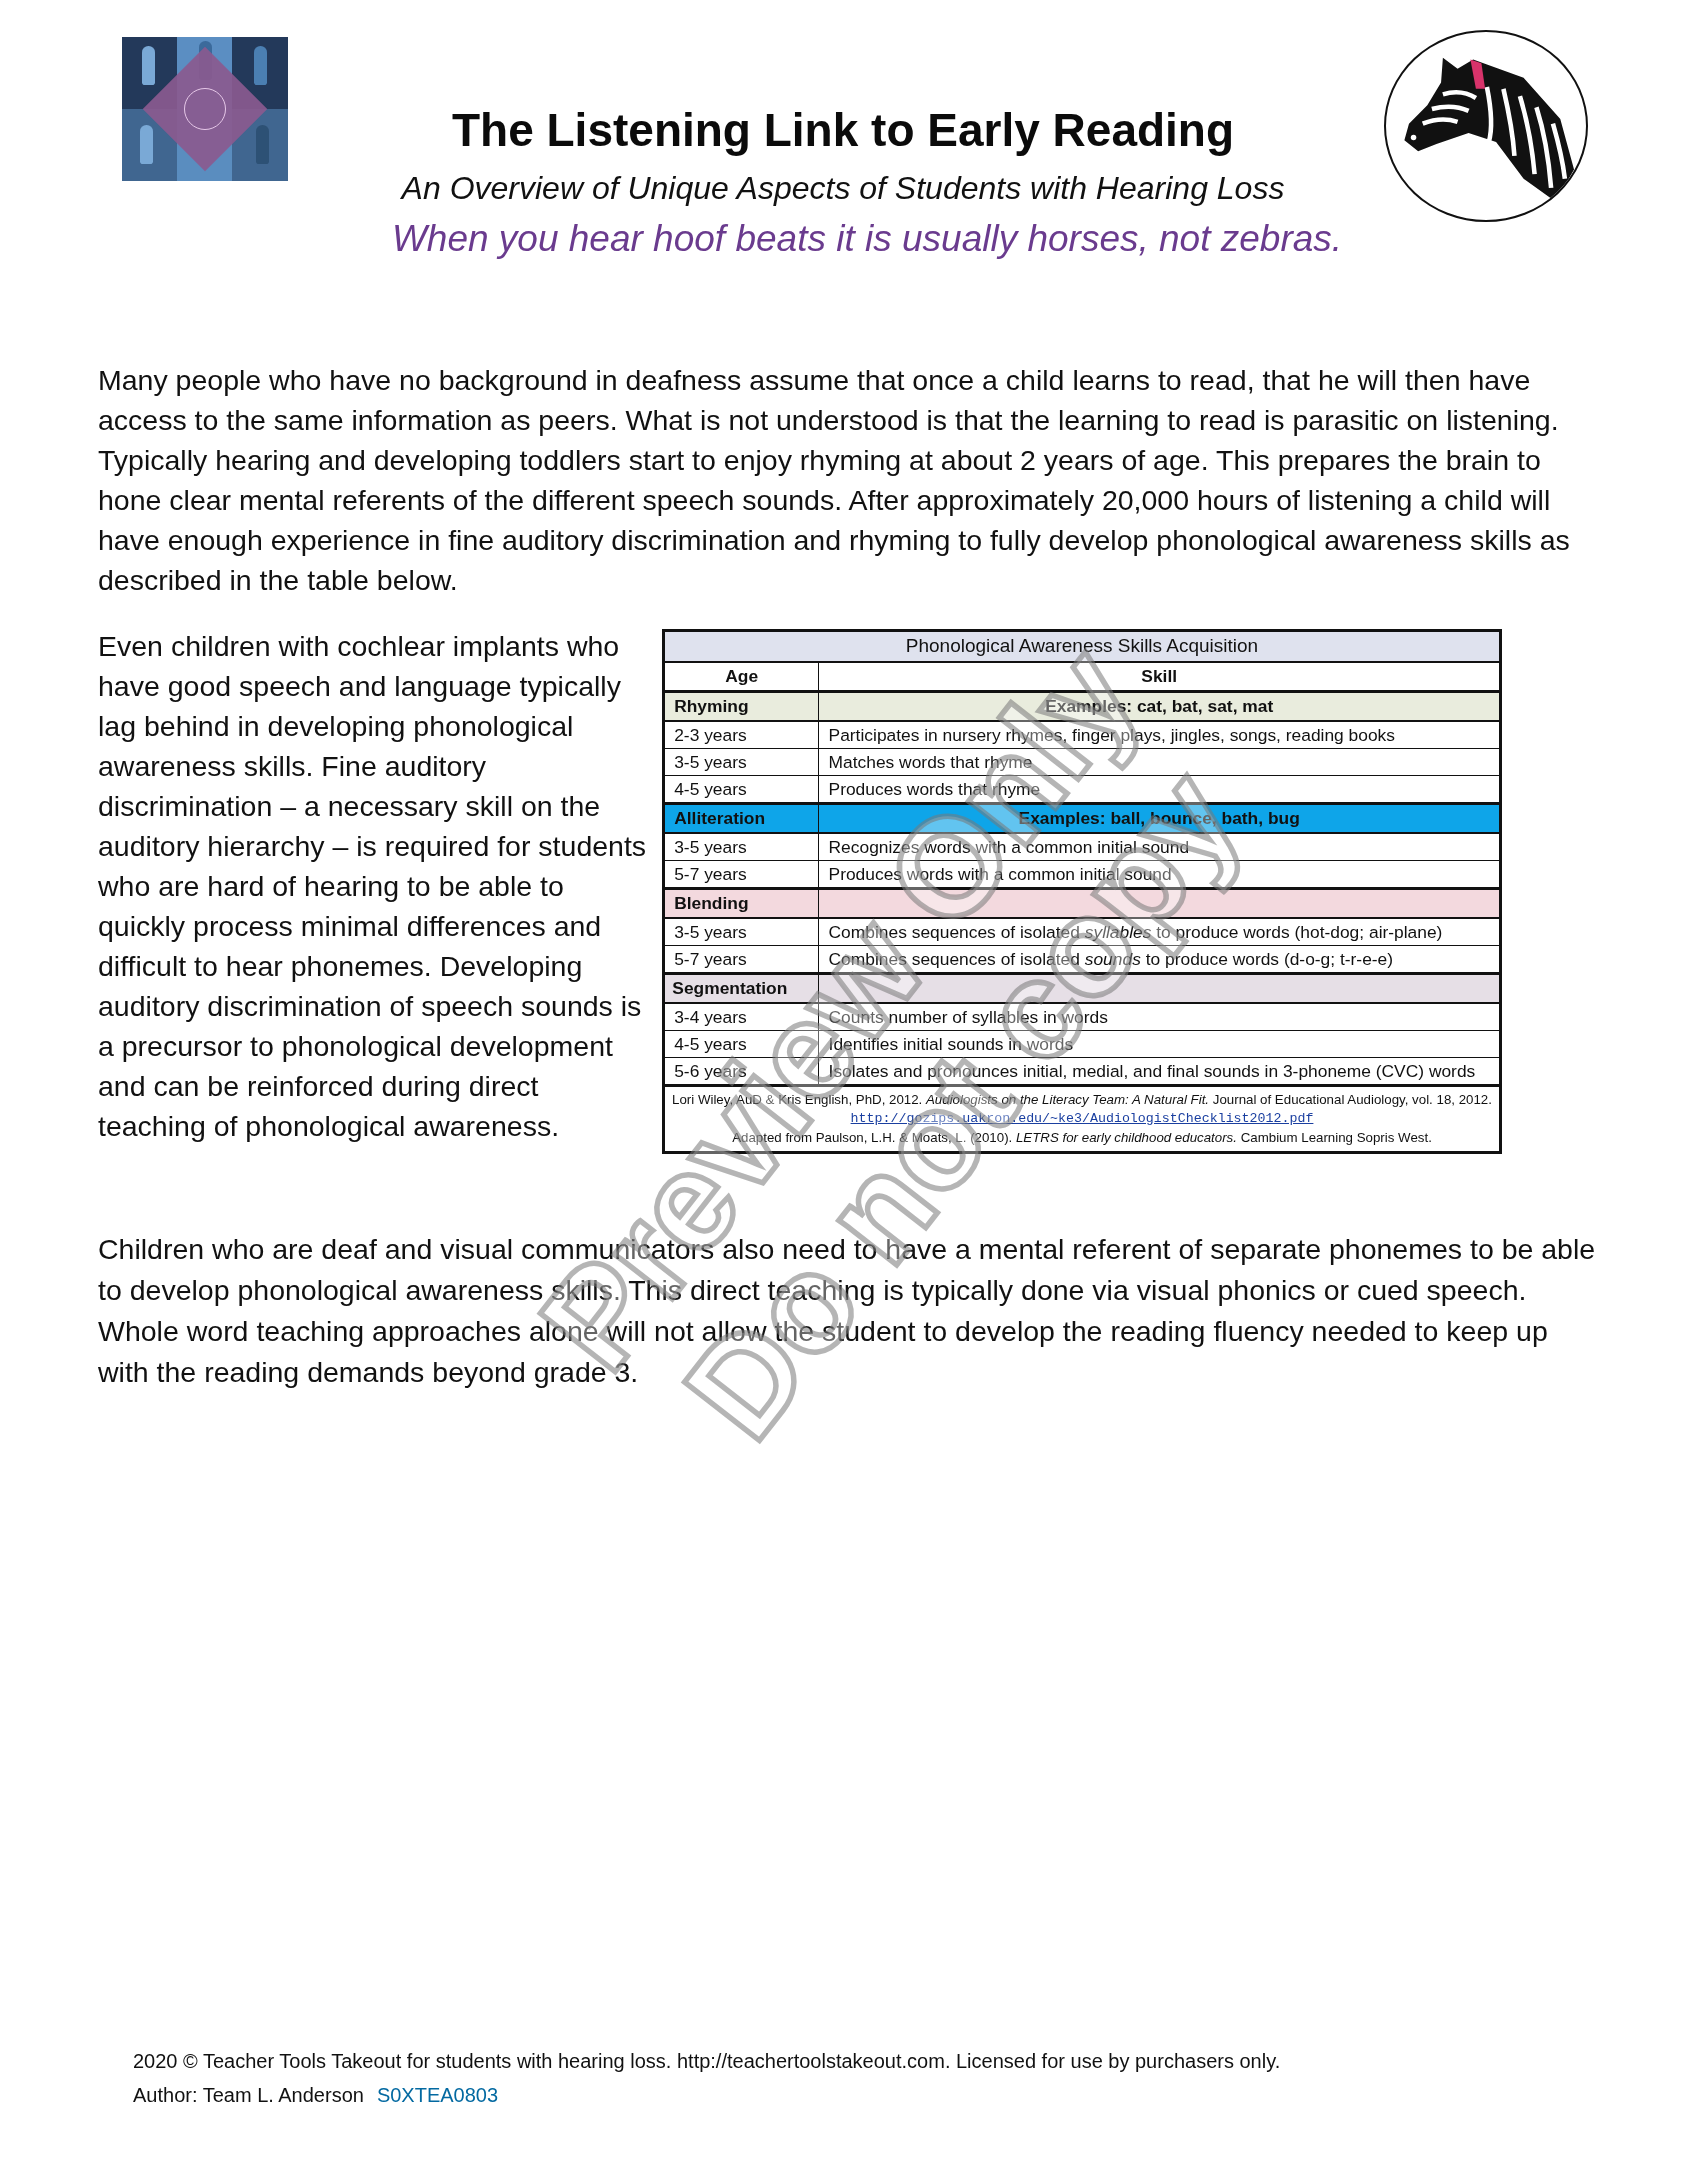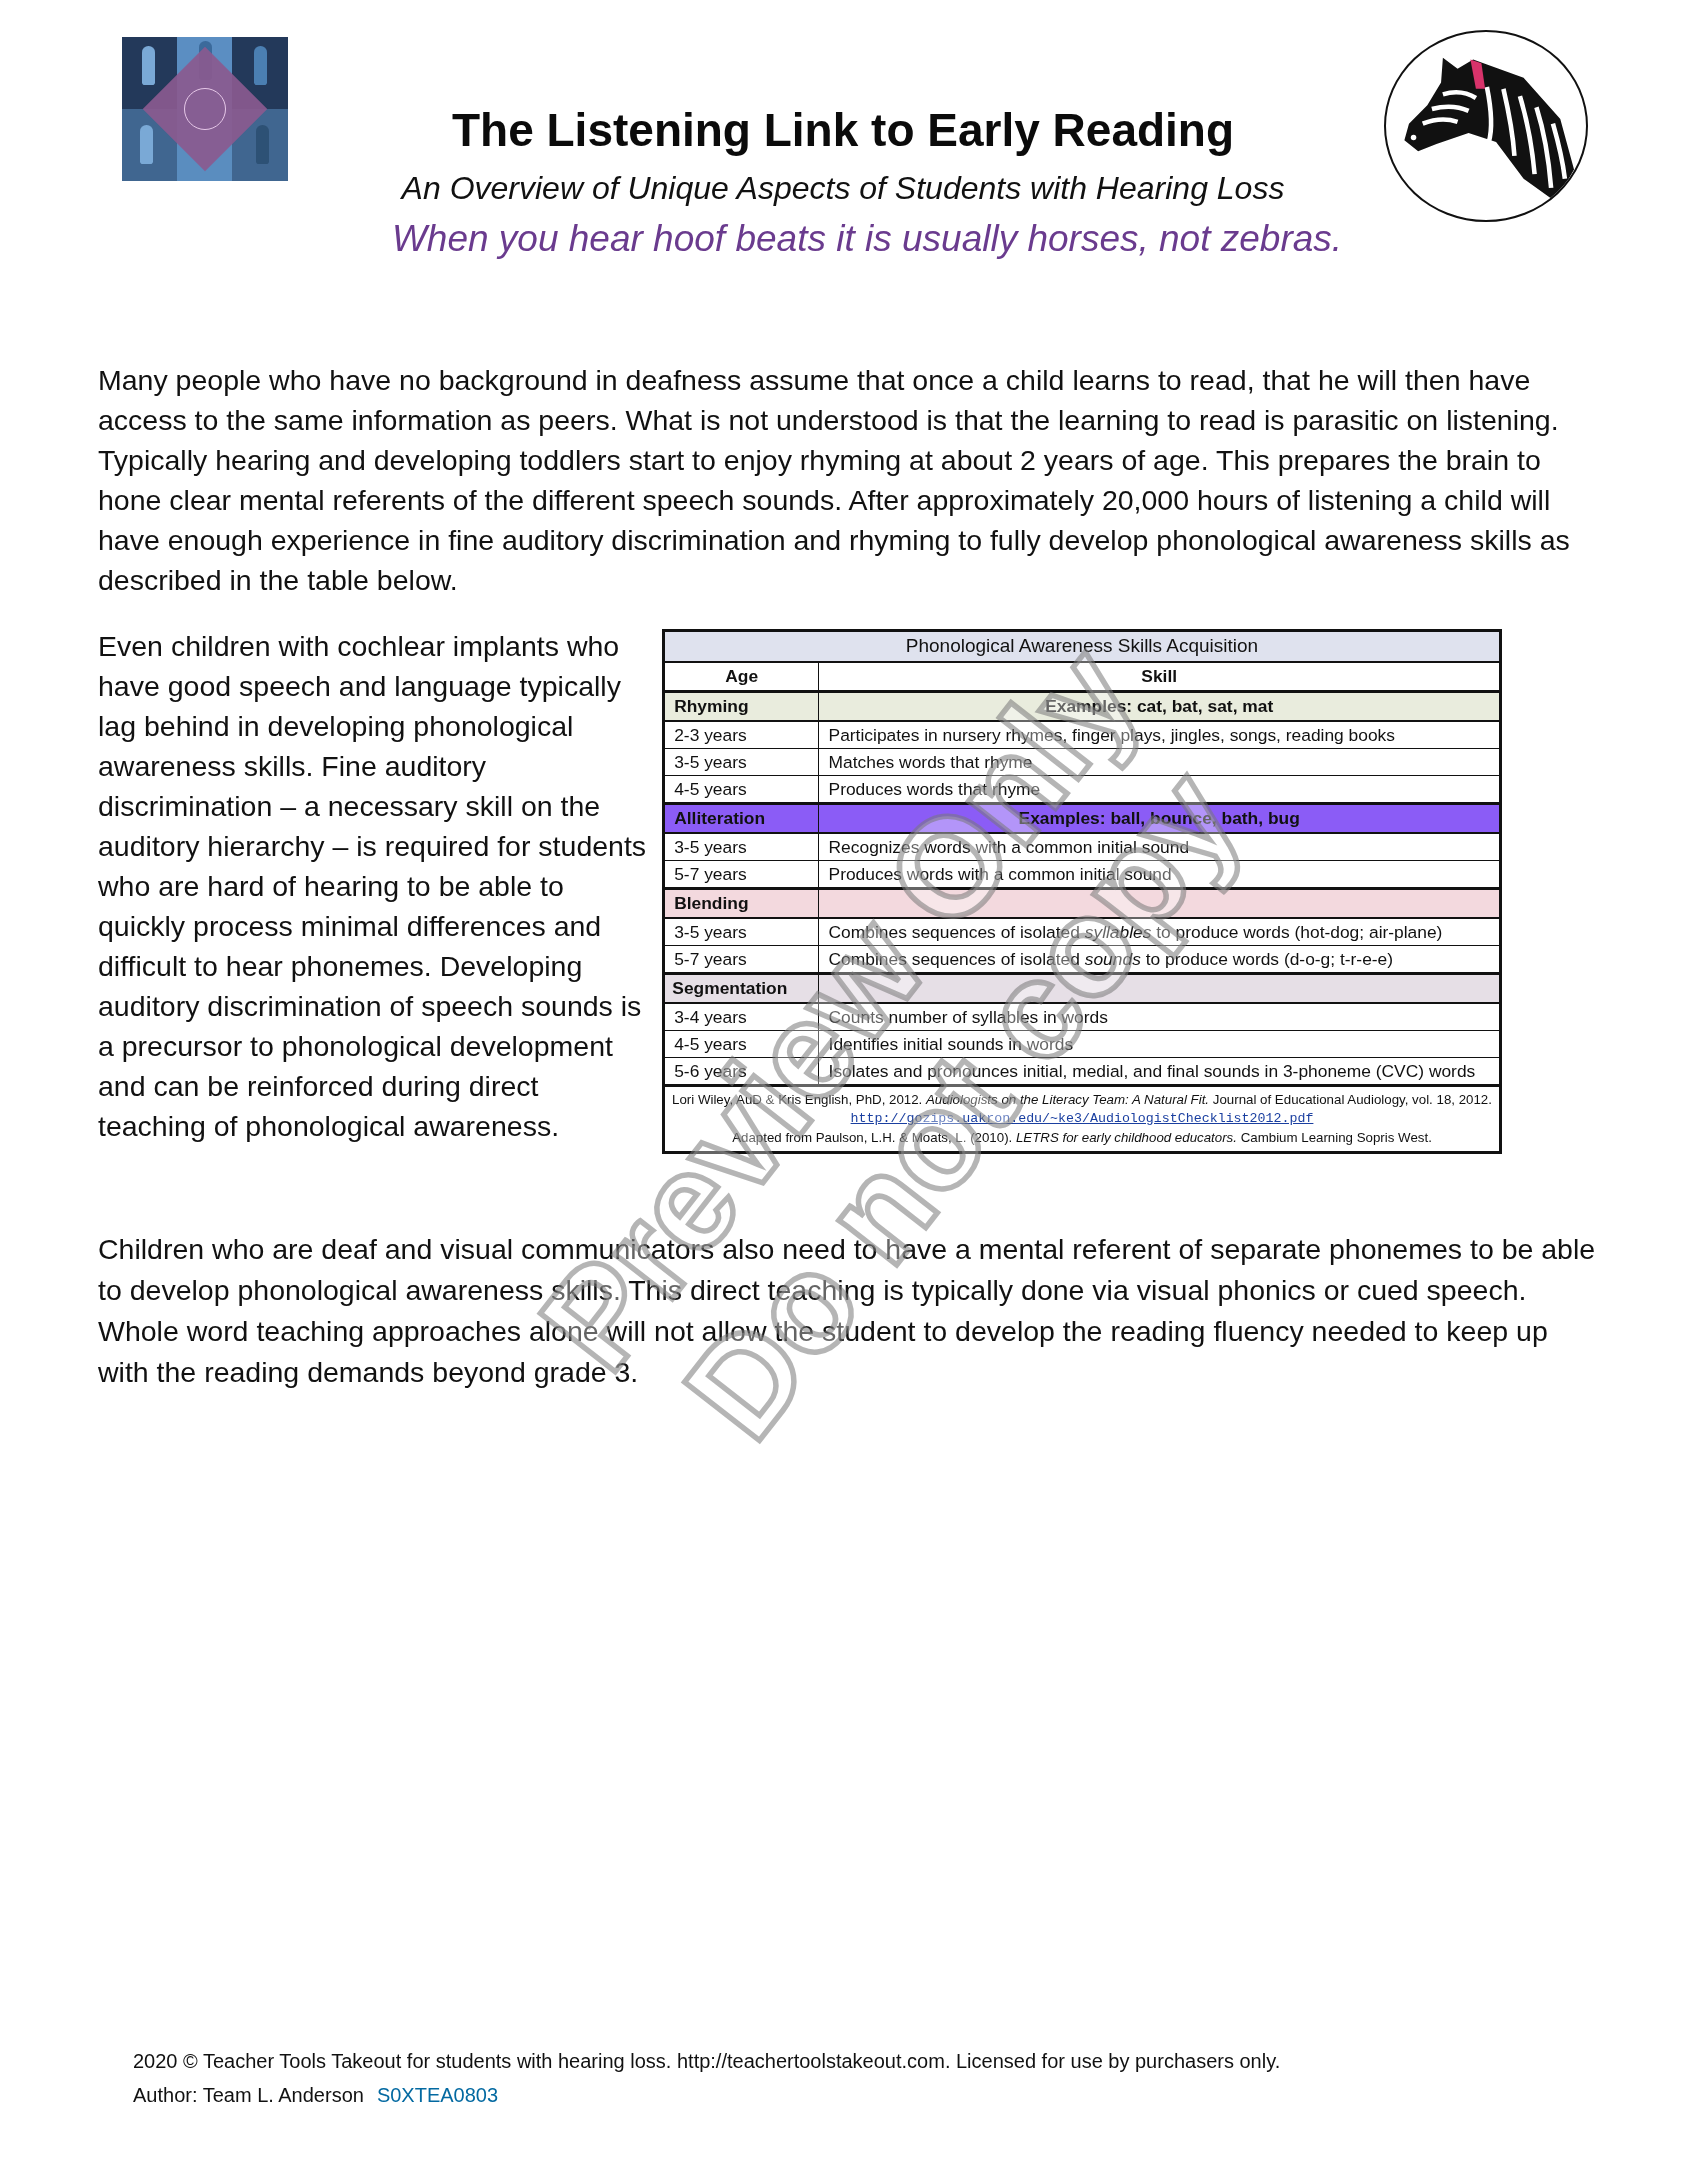--- a/index.html
+++ b/index.html
@@ -23,21 +23,21 @@
   #p2 { left:98px; top:626px; width:551px; }
   #p3 { left:98px; top:1229px; width:1506px; line-height:41px; }
   #pa-table { left:662px; top:629px; width:840px; border:3.7px solid #111; border-collapse:collapse; font-size:17.4px; }
   #pa-table td, #pa-table th { border:1.8px solid #111; padding:0 9.2px; height:26px; }
   #pa-table .title-row td { background:#dfe2ee; text-align:center; font-size:19px; height:28.5px; border-bottom:2.8px solid #111; }
   #pa-table .head-row th { background:#fff; font-weight:bold; text-align:center; border-bottom:3.7px solid #111; height:27.5px; }
   #pa-table .age { width:135px; text-align:left; }
   #pa-table .sec td { font-weight:bold; border-top:3.7px solid #111; border-bottom:2.8px solid #111; height:27px; }
   #pa-table .sec .ex { text-align:center; }
   #pa-table .rhyming td { background:#e9ecdd; }
-  #pa-table .alliteration td { background:#8b5cf6; }
+  #pa-table .alliteration td { background:#0ea5e9; }
   #pa-table .blending td { background:#f3d9de; }
   #pa-table .segmentation td { background:#e6dfe6; }
   #pa-table .citation td { font-size:13.3px; text-align:center; line-height:18.4px; padding:3.7px 5.5px; border-top:3.7px solid #111; }
   #pa-table .citation i { font-style:italic; }
   #pa-table .citation .link { color:#1a3fa0; text-decoration:underline;font-family:Liberation Mono, monospace; }
   #footer1 { left:133px; top:2050px; font-size:20px; color:#111; }
   #footer2 { left:133px; top:2084px; font-size:20px; color:#111; }
   #footer2 .code { color:#0369a1; margin-left:13px; }
   #watermark { left:349px; top:900px; width:1102px; transform:rotate(-52deg); transform-origin:center; text-align:center; pointer-events:none; }
   #watermark div { font-size:138px; font-weight:bold; line-height:156px; color:rgba(255,255,255,0.35); -webkit-text-stroke:5.5px rgba(120,120,120,0.55); }

